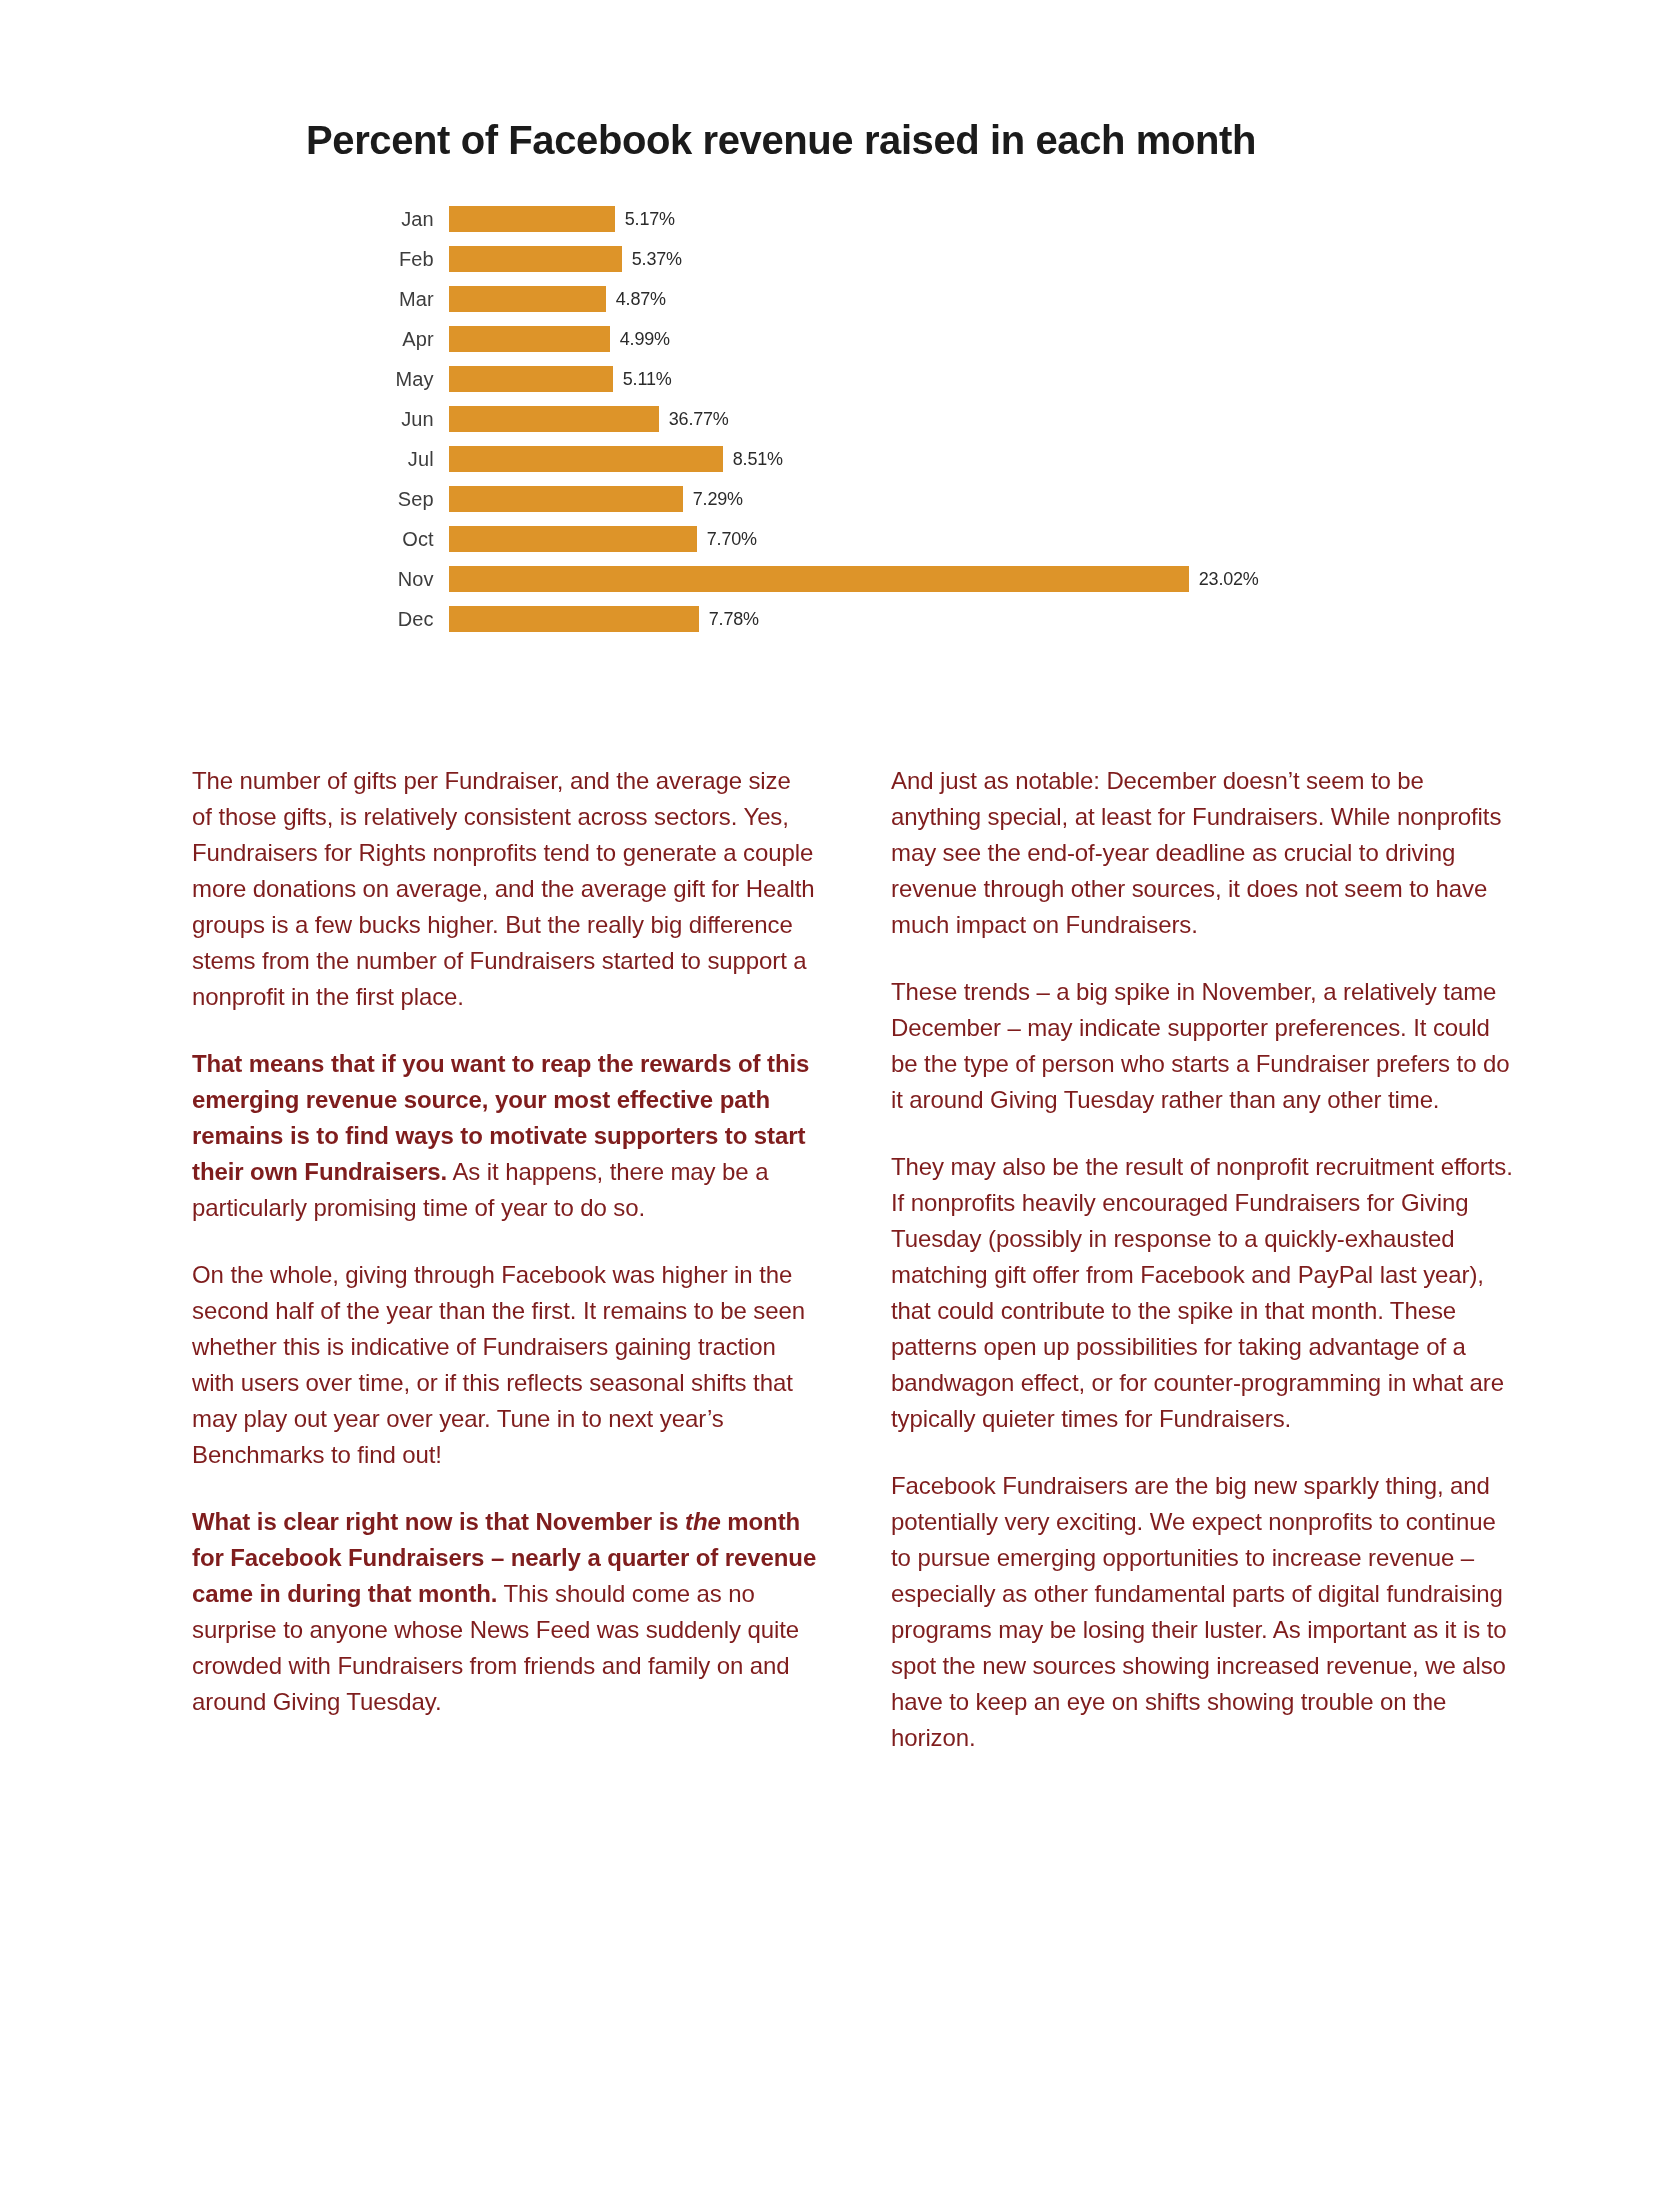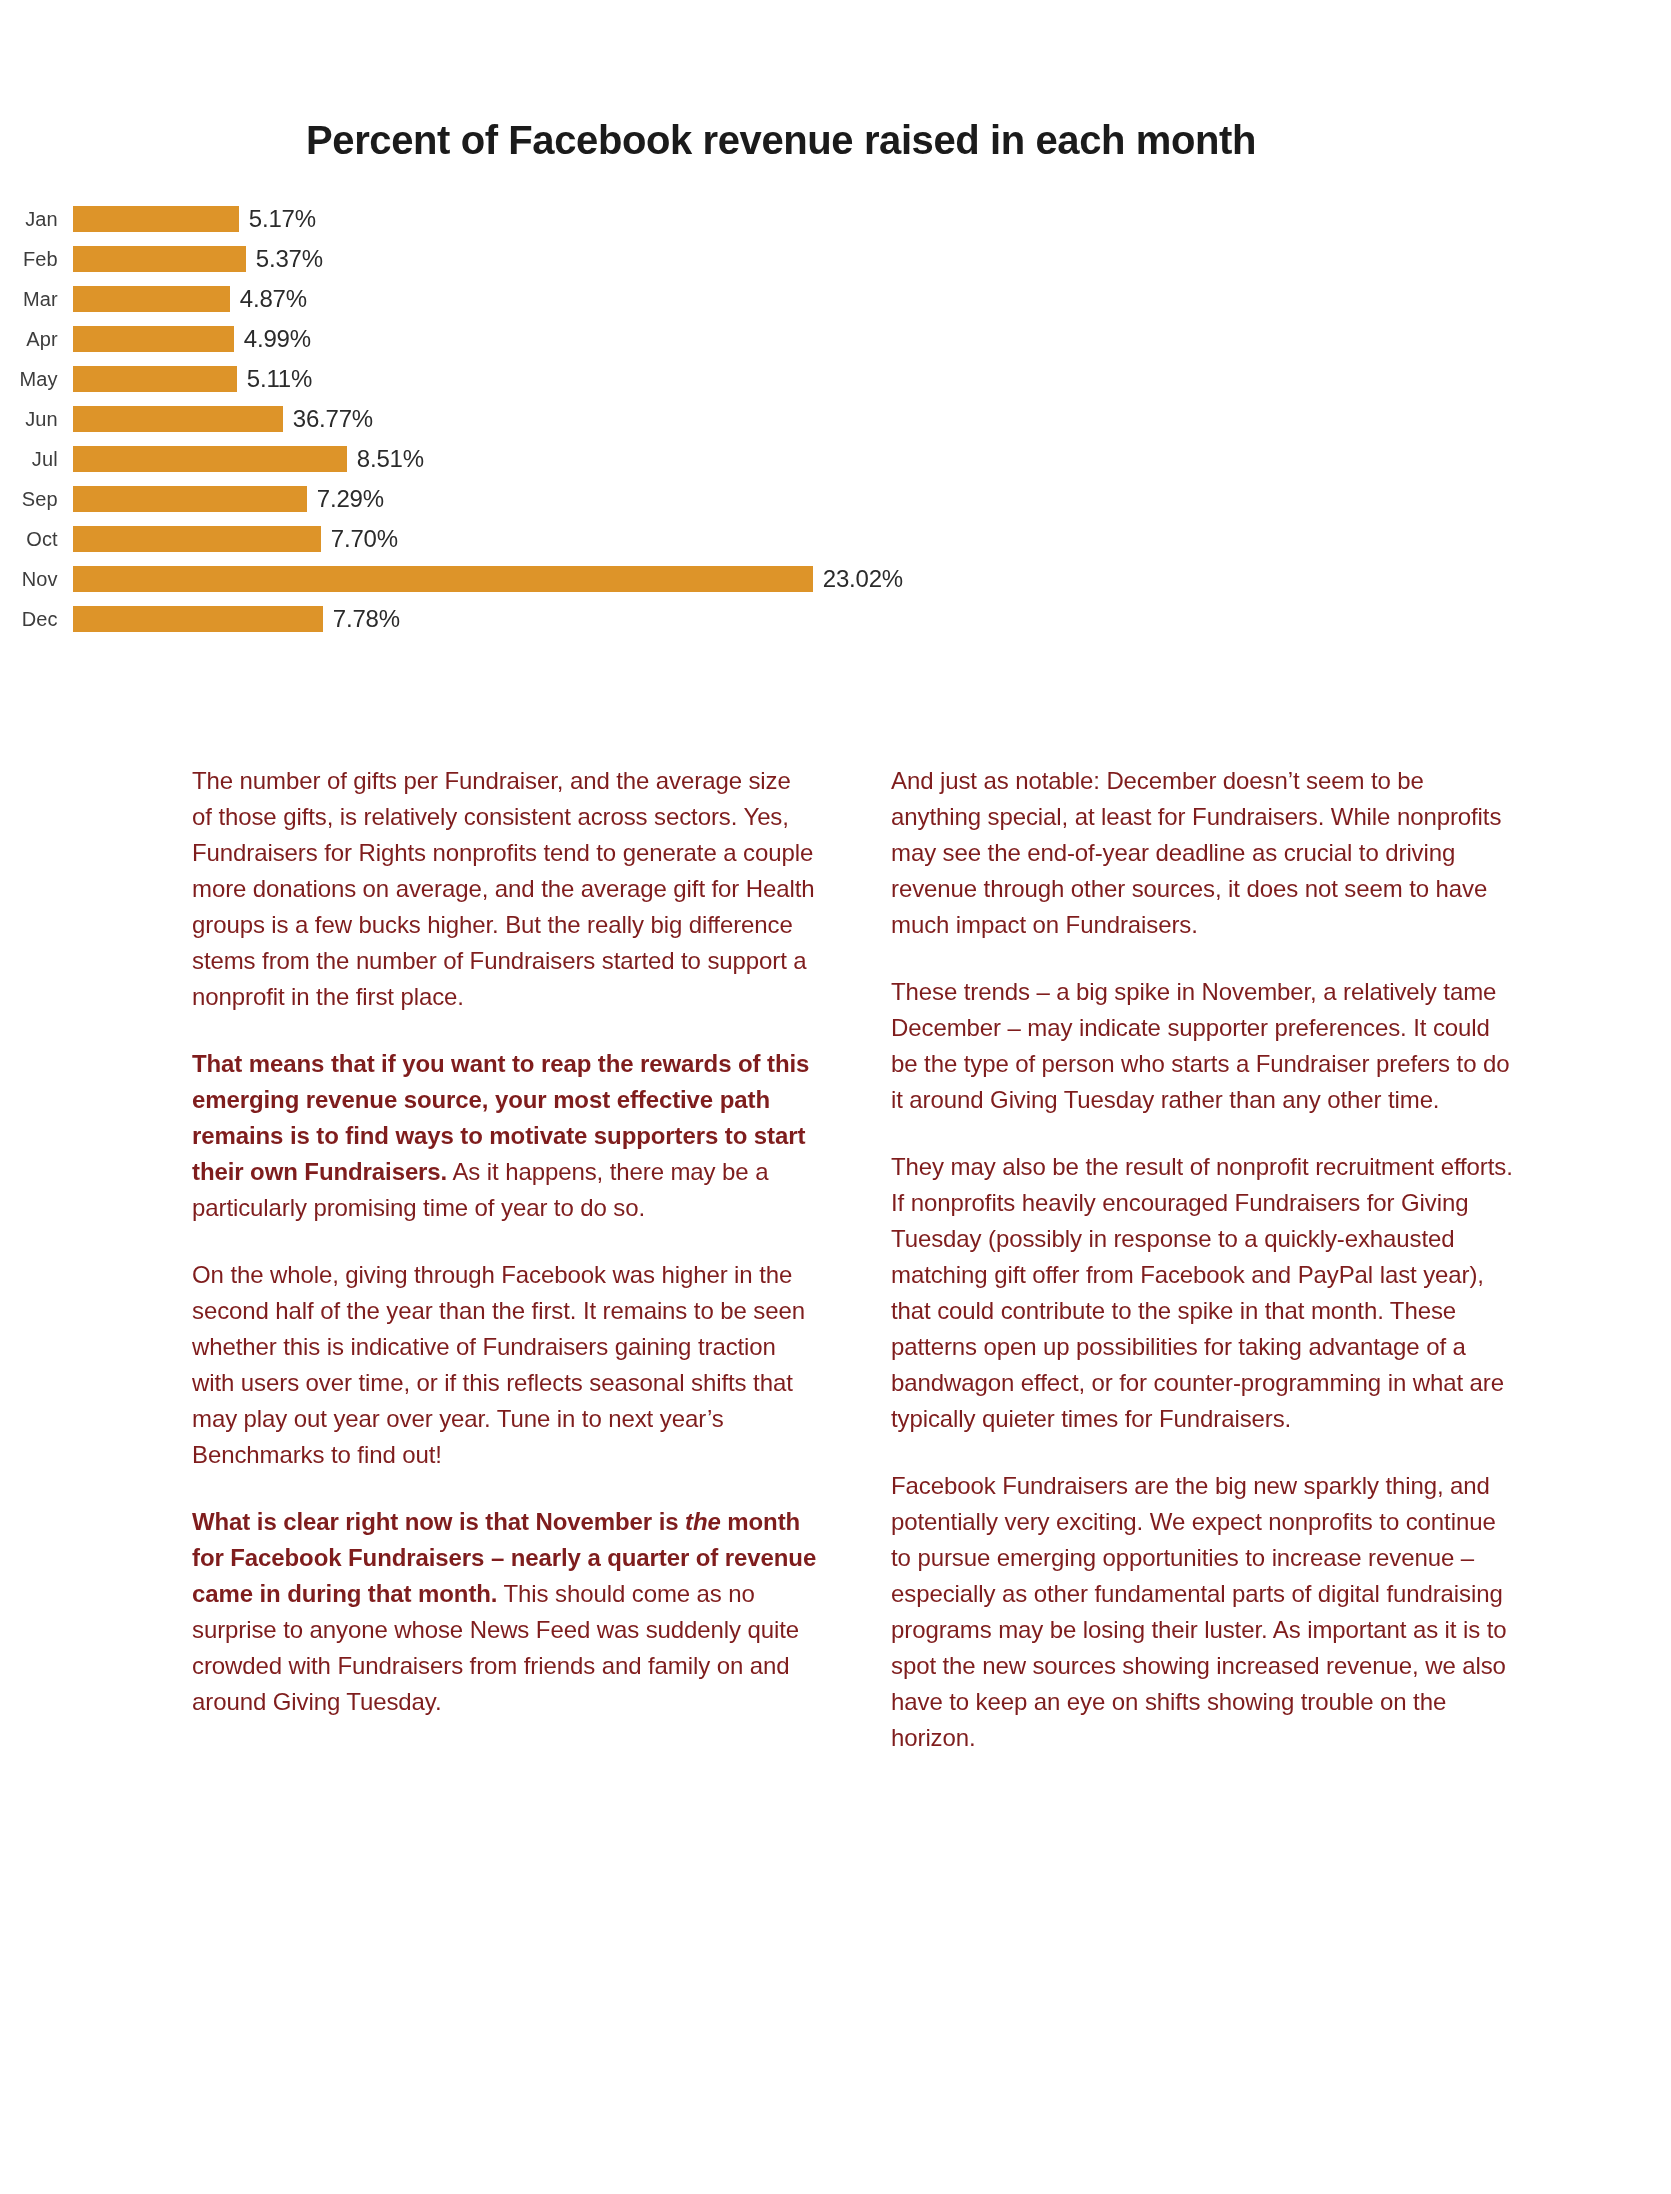--- a/index.html
+++ b/index.html
@@ -36,20 +36,21 @@
     letter-spacing: -0.4px;
     color: #1b1b1b;
     text-align: left;
     padding-left: 306px;
     margin: 0 0 36px 0;
     font-family: "Liberation Sans", sans-serif;
   }
 
   .chart-plot {
     position: relative;
+    padding-left: 376px;
   }
 
   .bar-row {
     display: flex;
     align-items: center;
     height: 40px;
     margin-bottom: 0px;
   }
 
   .bar-month {
@@ -71,21 +72,21 @@
     height: 100%;
   }
 
   .bar-fill {
     height: 26.5px;
     background: #dd9429;
     flex: 0 0 auto;
   }
 
   .bar-value {
-    font-size: 24px;
+    font-size: 18px;
     color: #2b2b2b;
     padding-left: 9.8px;
     white-space: nowrap;
     font-family: "Liberation Sans", sans-serif;
     letter-spacing: -0.2px;
   }
 
   
   .columns {
     position: absolute;

